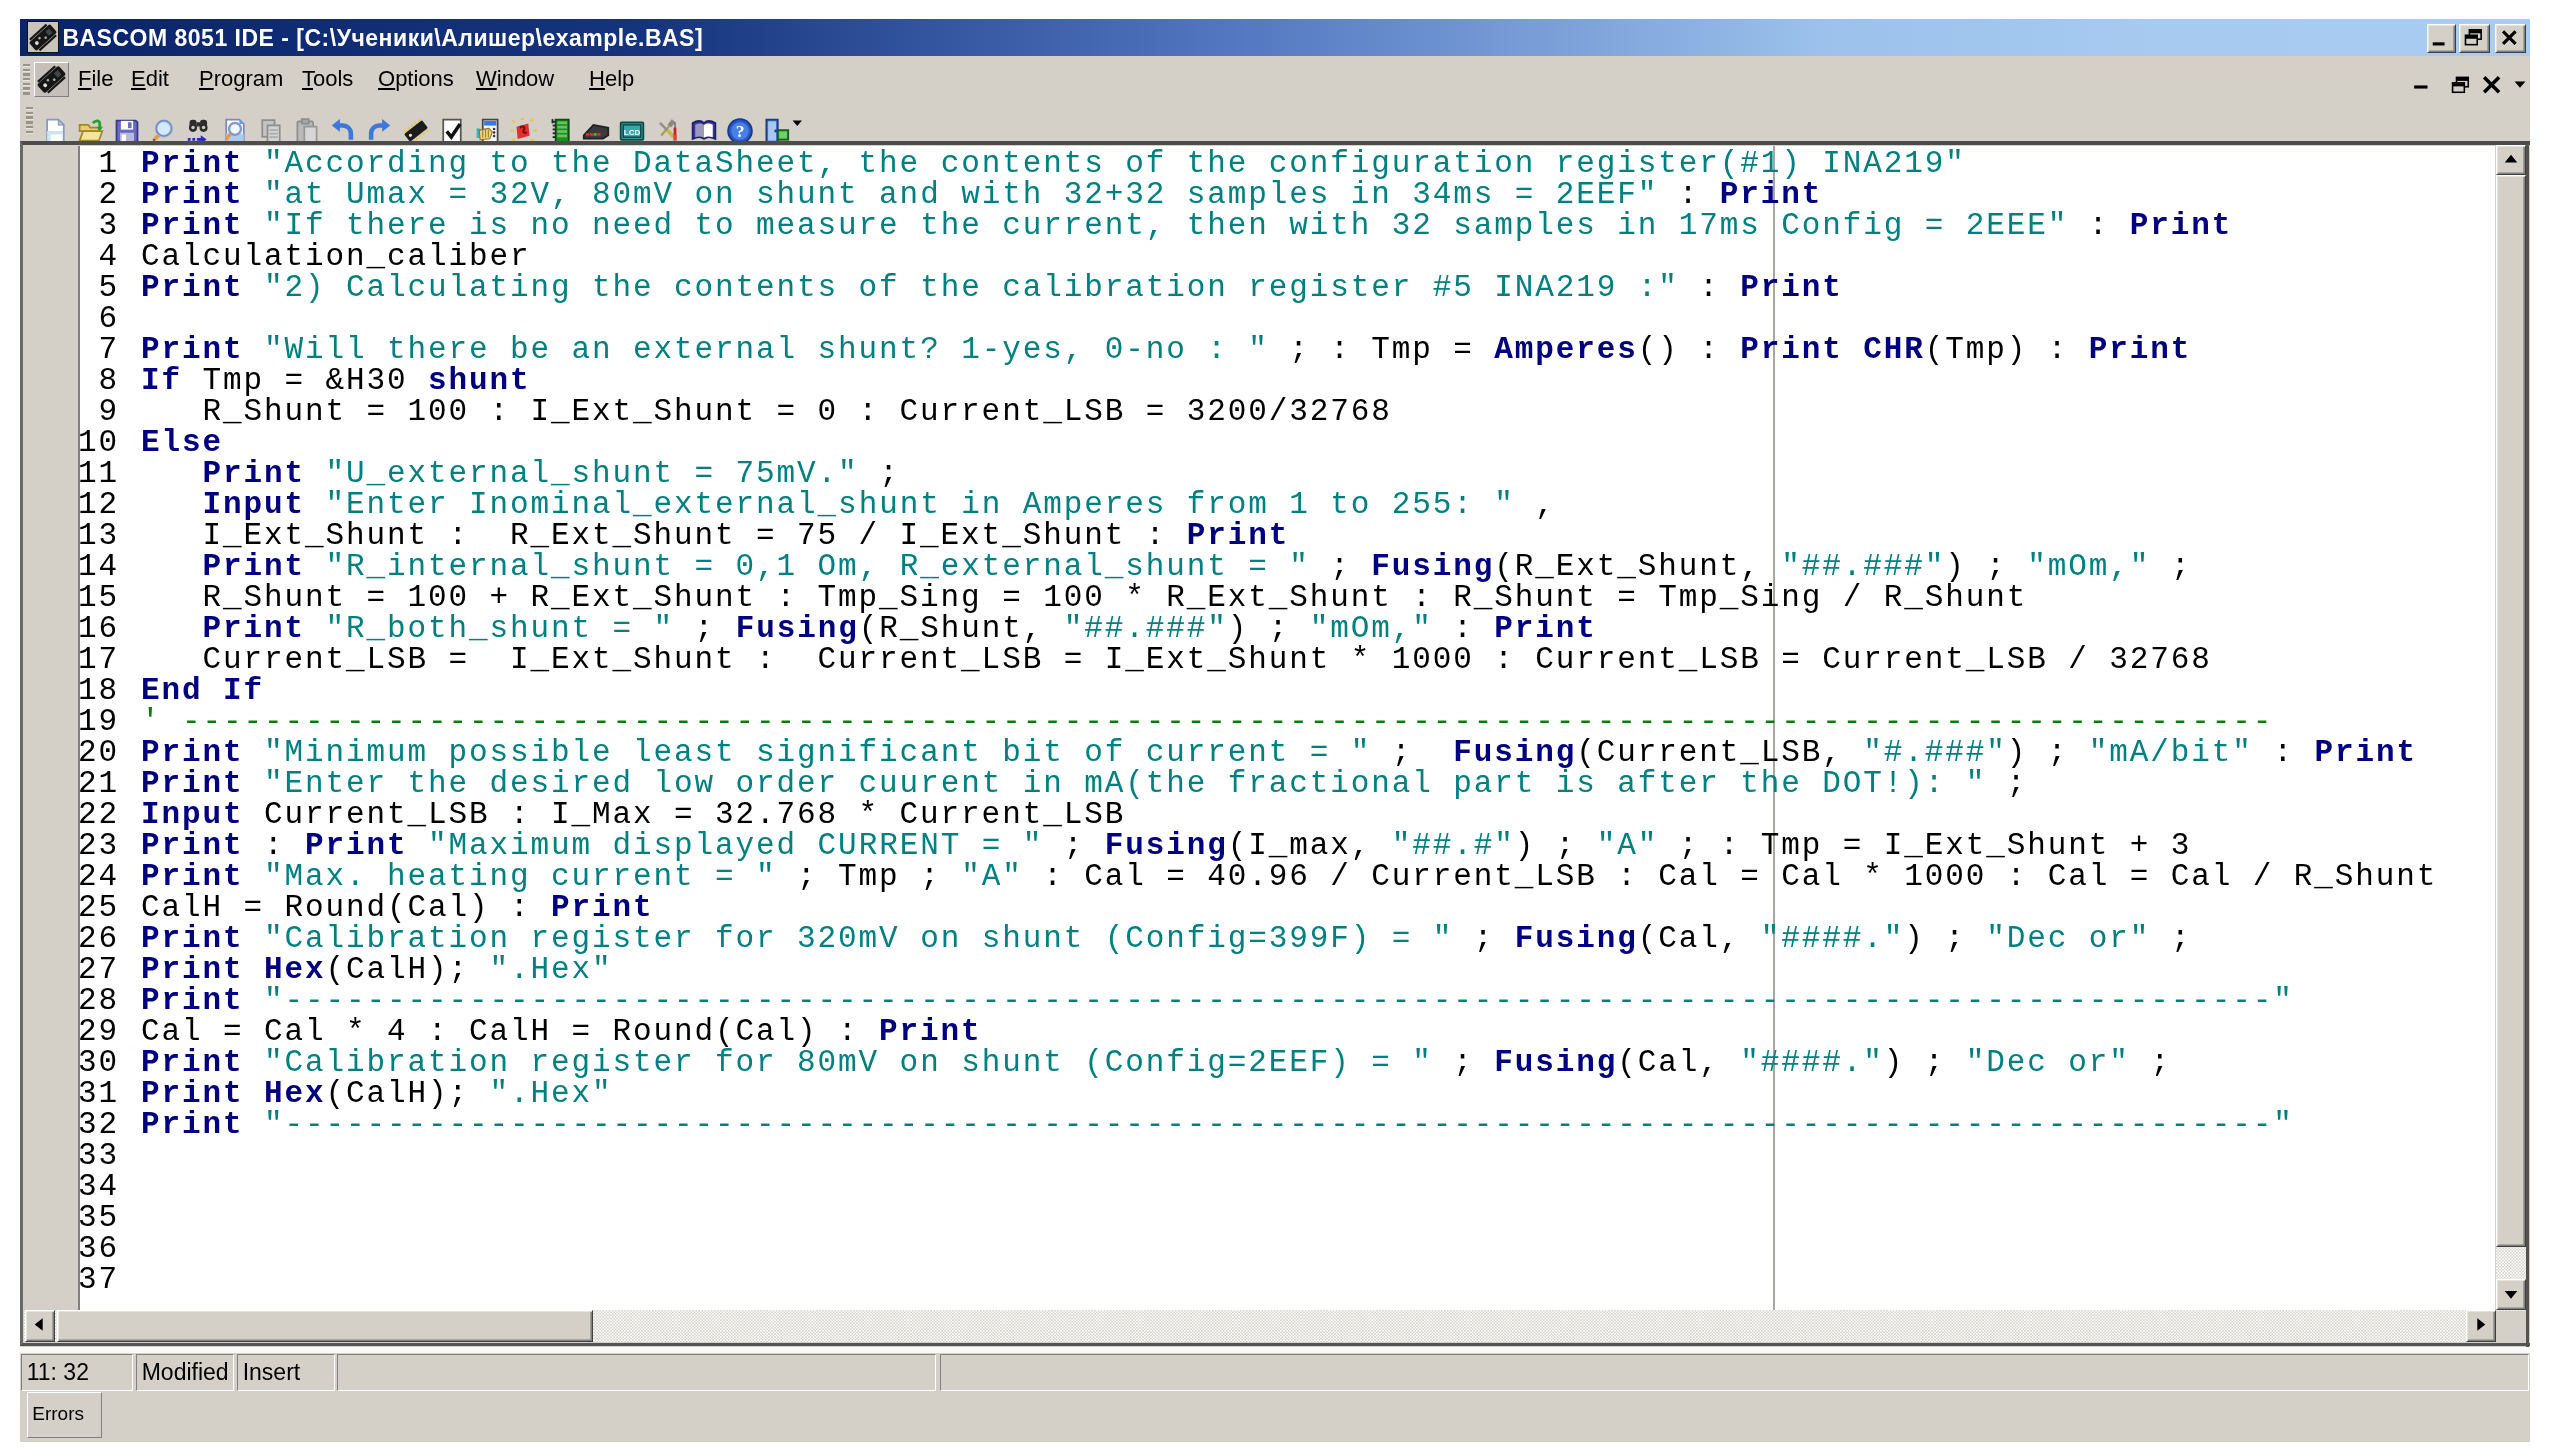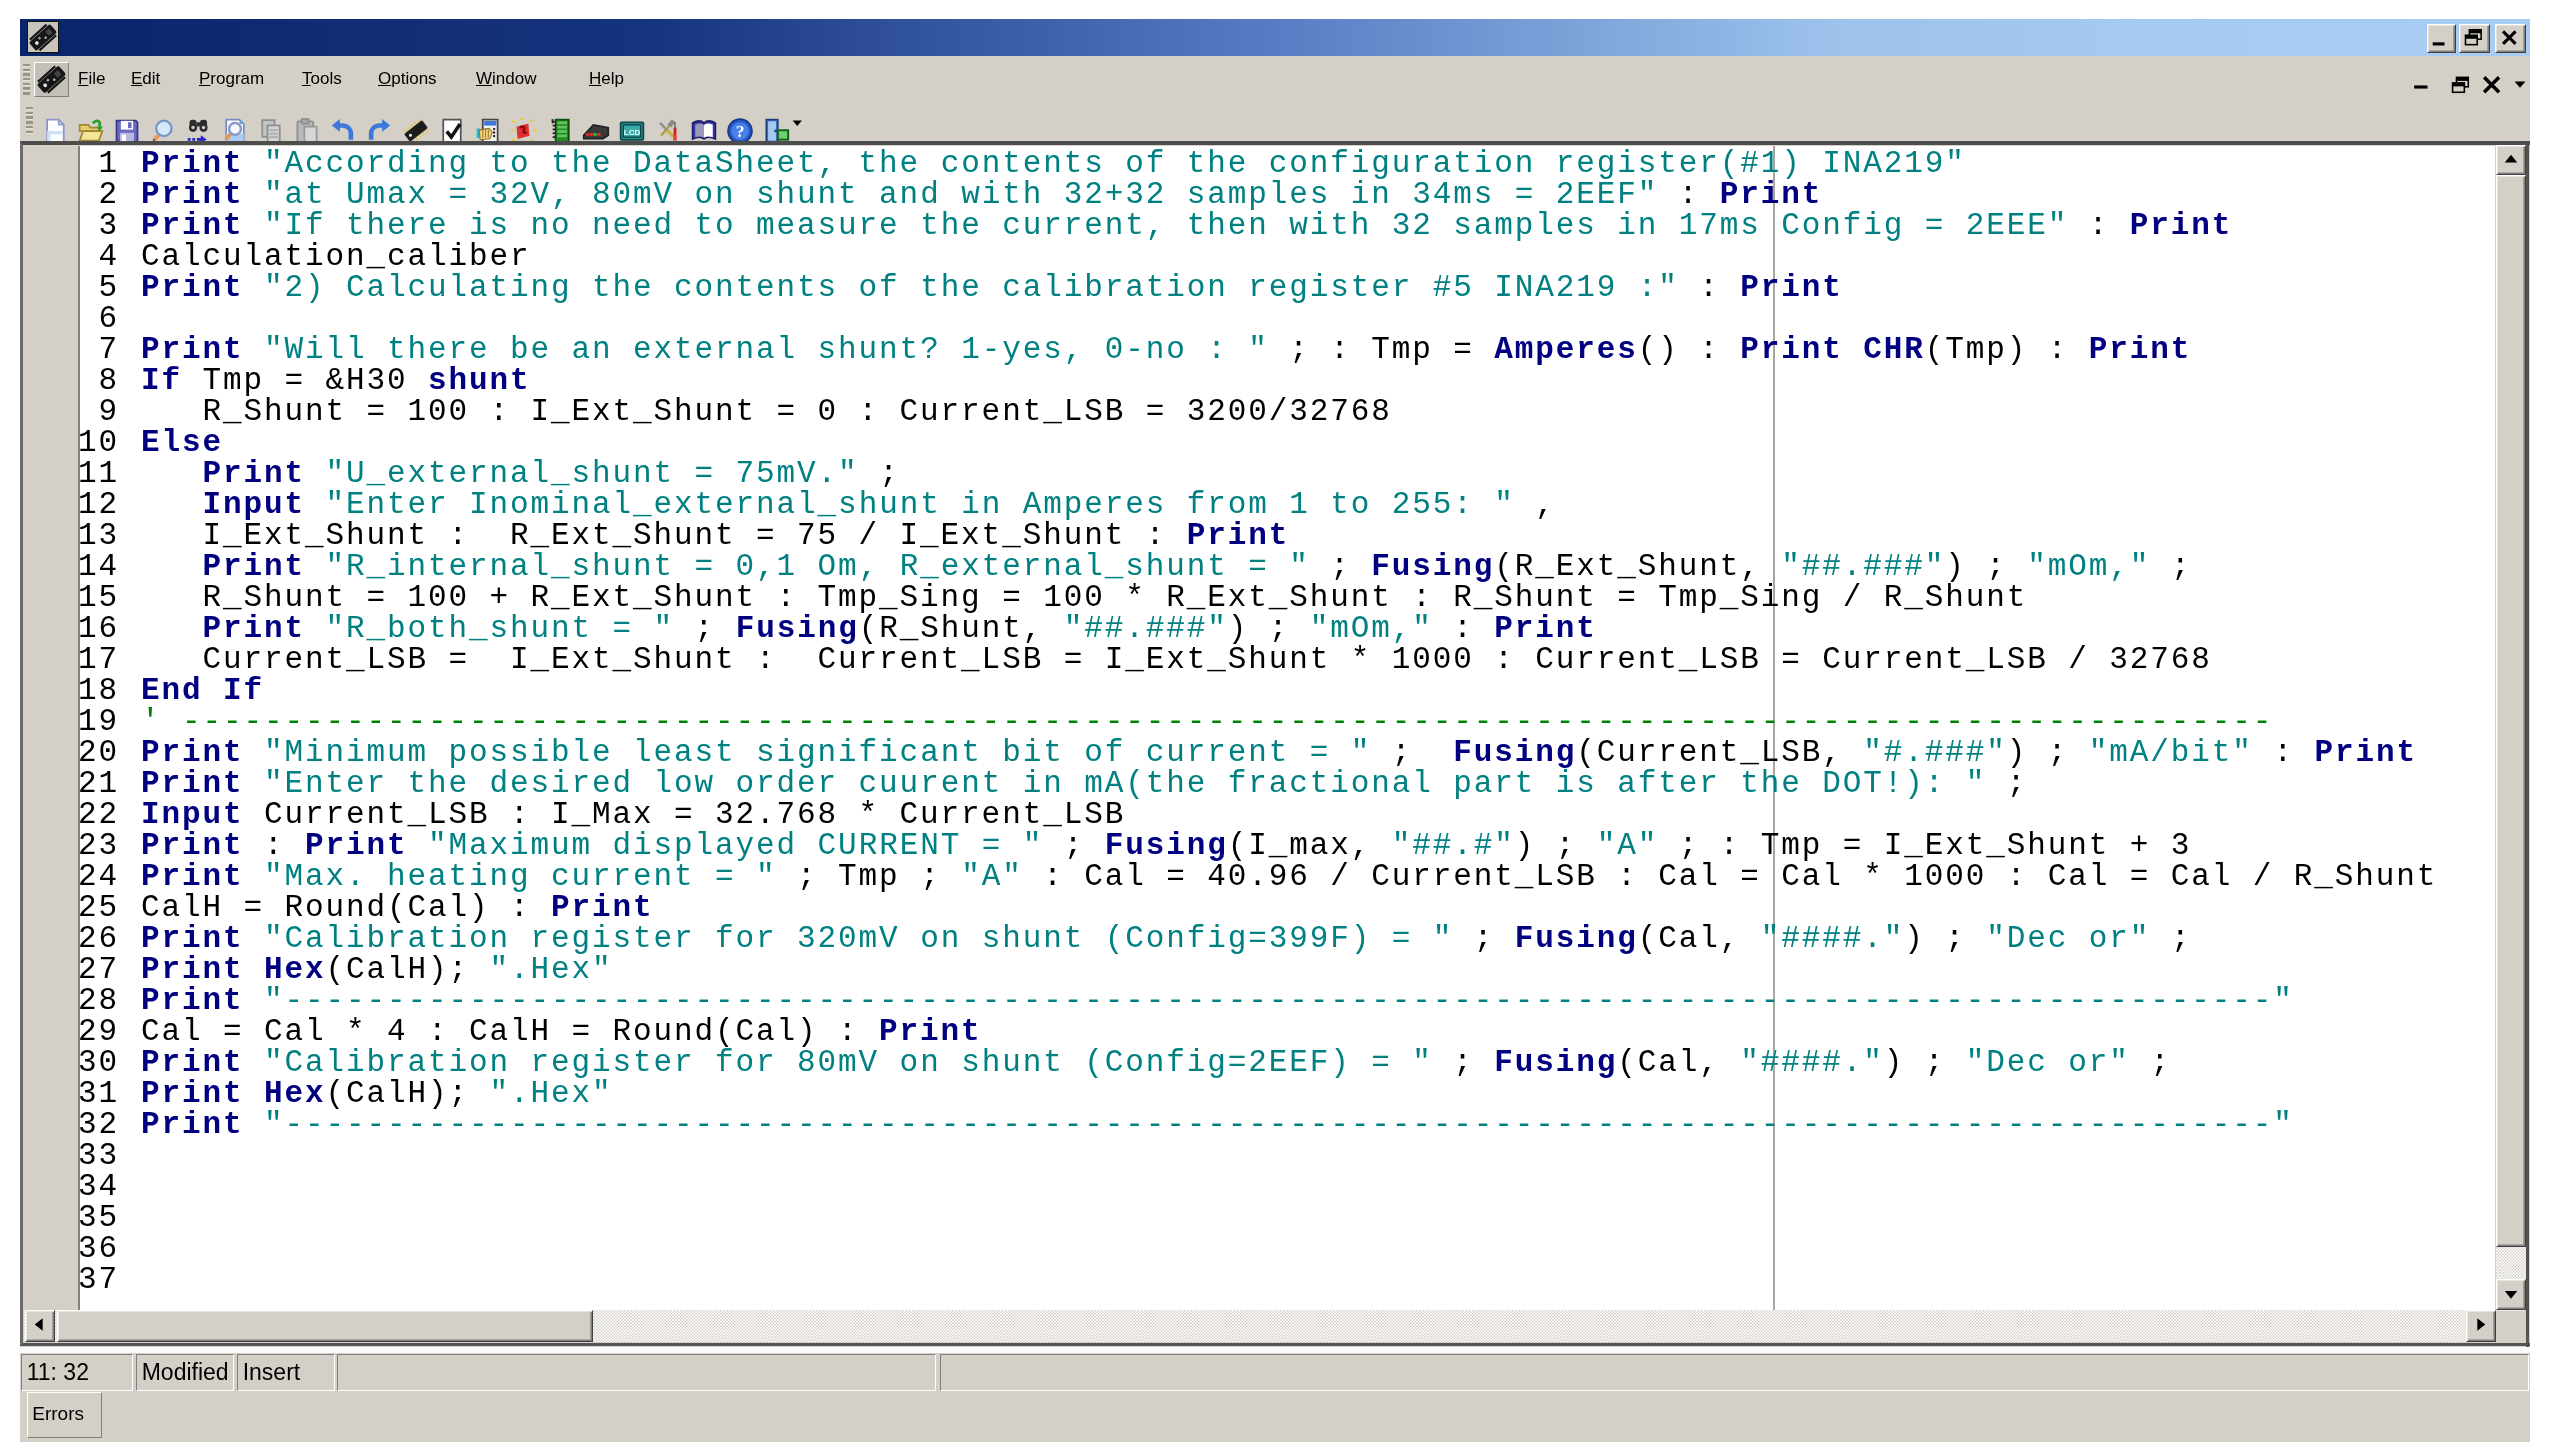--- a/index.html
+++ b/index.html
@@ -5,21 +5,21 @@
 .abs {position:absolute}
 #win {position:absolute;left:20.4px;top:19px;width:2510px;height:1423px;background:#d4d0c8}
 #title {position:absolute;left:20.4px;top:19px;width:2510px;height:37px;background:linear-gradient(90deg,#0a246a 0%,#16347e 25%,#5276c0 48%,#9cc2ec 72%,#a6caf0 85%,#a8ccf2 100%)}
 #title .txt {position:absolute;left:42px;top:0;height:37px;line-height:38px;color:#fff;font-size:23px;font-weight:bold;letter-spacing:0.5px;white-space:pre}
 #ticon {position:absolute;left:6.3px;top:2.4px;width:32px;height:32px;background:#c8c4bc;border:1.6px solid #111;display:flex;align-items:center;justify-content:center}
 .wbtn {position:absolute;top:24px;height:29px;background:#d4d0c8;border:1.6px solid;border-color:#fff #404040 #404040 #fff;box-shadow:inset 0.8px 0.8px 0 #ece9e4, inset -1.6px -1.6px 0 #808080}
 .wbtn svg {position:absolute;left:0;top:0}
 #menubar {position:absolute;left:20.4px;top:56px;width:2510px;height:43px;background:#d4d0c8}
 .grip {position:absolute;width:7px;background-image:repeating-linear-gradient(to bottom,#989488 0 2.4px,#e8e6e0 2.4px 3.1px,#d4d0c8 3.1px 4.7px)}
 #micon {position:absolute;left:34px;top:62px;width:35px;height:35px;background:#c4c0b8;border:1.6px solid;border-color:#fff #808080 #808080 #fff;display:flex;align-items:center;justify-content:center}
-.mi {position:absolute;top:56px;height:43px;line-height:45px;font-size:17px;color:#000;white-space:pre}
+.mi {position:absolute;top:56px;height:43px;line-height:45px;font-size:22px;color:#000;white-space:pre}
 #toolbar {position:absolute;left:20.4px;top:99px;width:2510px;height:42px;background:#d4d0c8}
 .tbi {position:absolute;top:117px;width:28px;height:28px}
 #client {position:absolute;left:20.4px;top:141px;width:2510px;height:1205px;border-top:4.7px solid #4d4d4d;border-left:3.9px solid #696969;border-bottom:3.9px solid #555;background:#d4d0c8}
 #gutter {position:absolute;left:24px;top:146px;width:56px;height:1165px;background:#d4d0c8;border-right:2.4px solid #808080}
 #editor {position:absolute;left:80px;top:146px;width:2415px;height:1165px;background:#fff}
 #marker {position:absolute;left:1773px;top:146px;width:1.6px;height:1165px;background:#a9a69f}
 pre {font-family:"Liberation Mono",monospace;font-size:31px;line-height:31px;letter-spacing:1.9px;white-space:pre}
 #nums {position:absolute;left:58px;top:148px;width:61px;text-align:right;color:#000}
 #code {position:absolute;left:141px;top:148px;color:#000}
 .k {color:#000080}
@@ -37,20 +37,21 @@
           <rect x="0.5" y="5" width="15" height="6" rx="1" fill="#161616"></rect>
           <rect x="2" y="3.6" width="12" height="1.2" fill="#161616"></rect>
           <rect x="2" y="11.2" width="12" height="1.2" fill="#161616"></rect>
           <circle cx="3.6" cy="8" r="1" fill="#ddd"></circle>
           <circle cx="6.4" cy="7" r=".7" fill="#aaa"></circle>
           <circle cx="9" cy="9" r=".7" fill="#aaa"></circle>
           <rect x="11" y="6.5" width="2.6" height="3" fill="#444"></rect>
         </g>
       </svg>
     </div>
+    <div class="txt">BASCOM 8051 IDE - [C:\Ученики\Алишер\example.BAS]</div>
   </div>
 <div class="wbtn" style="left:2427px;width:29px">
     <svg width="26" height="26" viewBox="0 0 33 33">
       <rect x="6" y="22" width="15" height="4" fill="#000"></rect>
     </svg>
   </div>
 <div class="wbtn" style="left:2459px;width:31px">
     <svg width="27.4" height="26" viewBox="0 0 35 33">
       <g fill="none" stroke="#000" stroke-width="2">
         <rect x="12" y="6" width="15" height="12"></rect>

